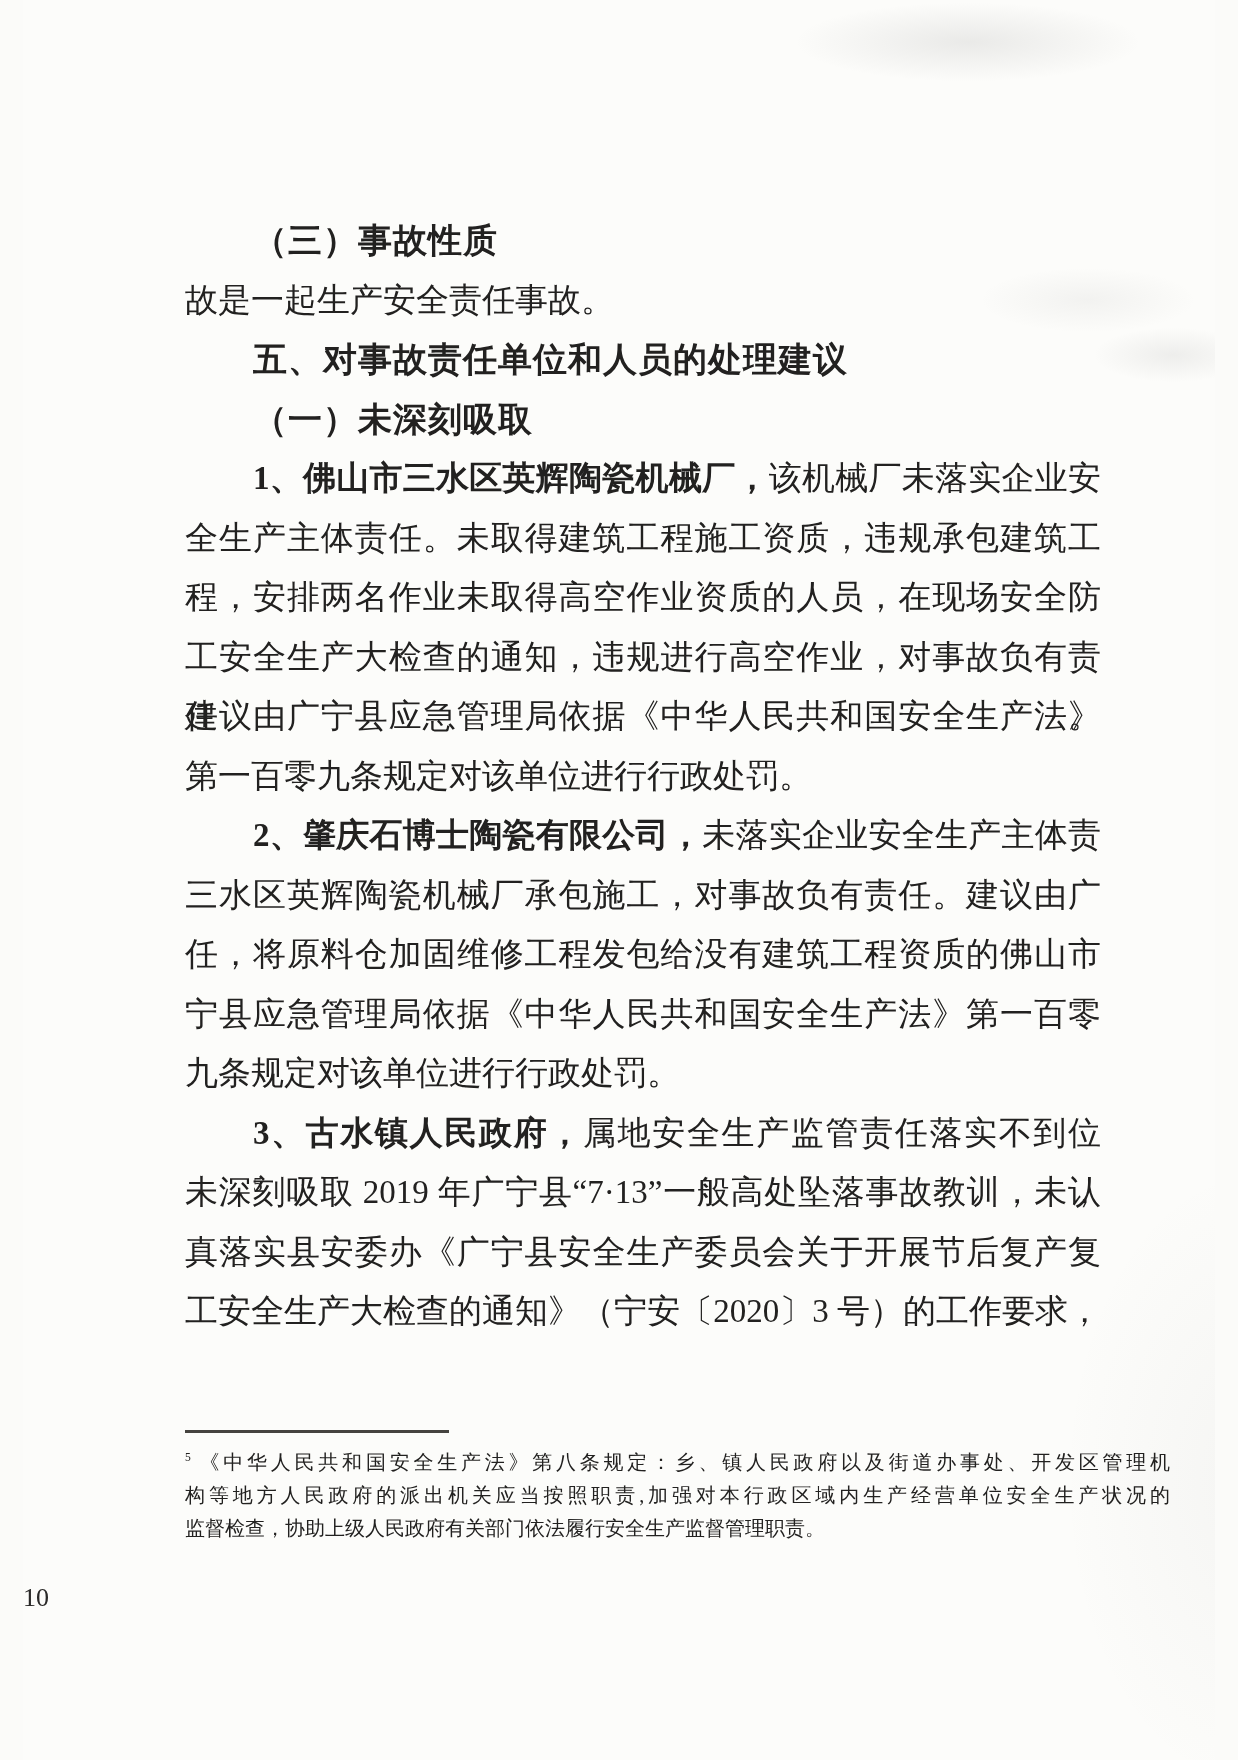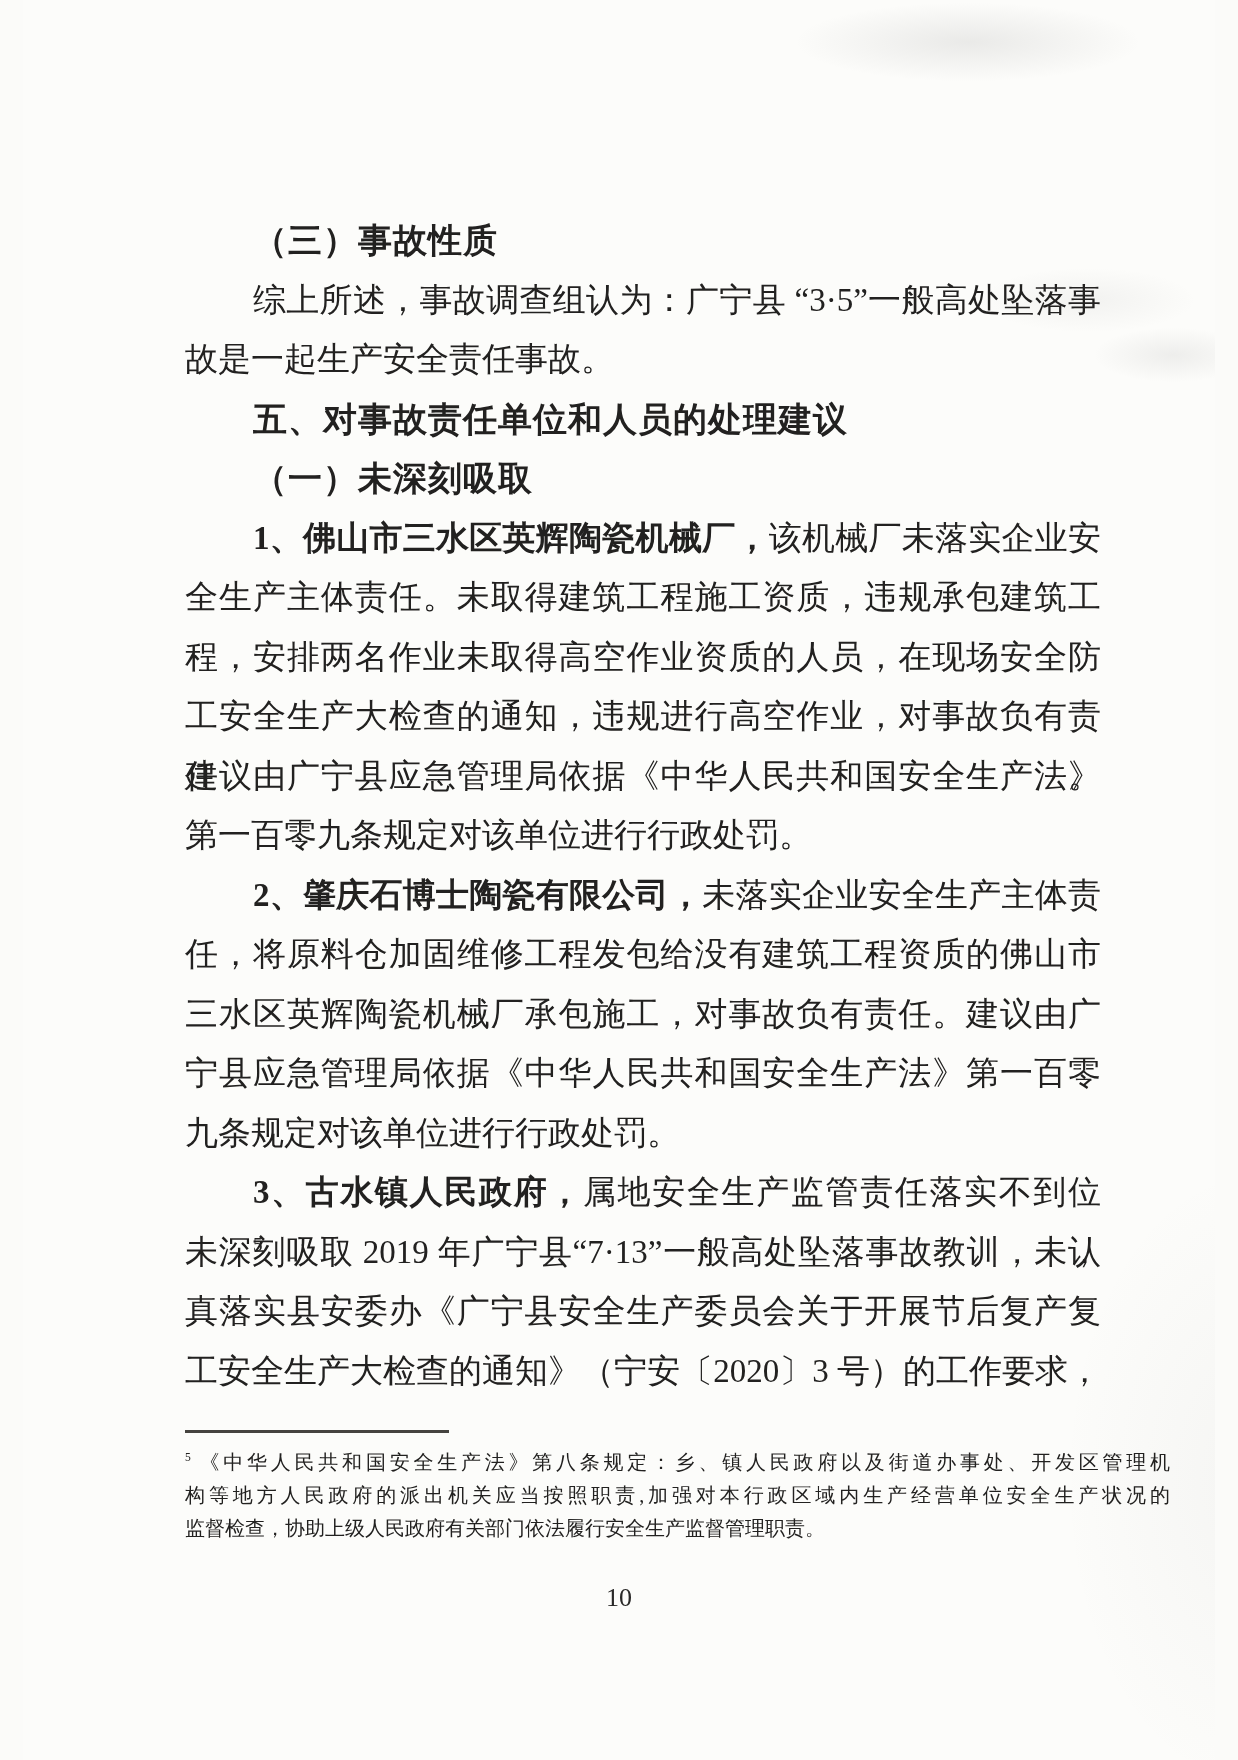--- a/index.html
+++ b/index.html
@@ -29,45 +29,44 @@
   .b { font-weight:700; }
   .sup { font-size:58%; vertical-align:super; line-height:0; }
   .fn-sep {
     position:absolute; left:162px; top:1430px;
     width:264px; height:3px; background:#45433f;
   }
   .footnote { position:absolute; left:162px; top:1446px; width:985px; }
   .fline { height:33px; line-height:33px; font-size:20px; }
   .pageno {
     position:absolute; left:0; top:1583px; width:100%;
-    text-align:center; font-size:26px; color:#2a2928;
+    text-align:left; font-size:26px; color:#2a2928;
   }
 </style>
 </head>
 <body>
 
 <div class="page">
 
   <div class="content">
     <div class="line h ind"><span>（三）事故性质</span></div>
-    <div class="line ind jl"><span>综上所述，事故调查组认为：广宁县 “3·5”一般高处坠落事</span></div>
     <div class="line"><span>故是一起生产安全责任事故。</span></div>
     <div class="line h ind"><span>五、对事故责任单位和人员的处理建议</span></div>
     <div class="line h ind"><span>（一）未深刻吸取</span></div>
 
     <div class="line ind jl"><span class="b">1、佛山市三水区英辉陶瓷机械厂，</span><span>该机械厂未落实企业安</span></div>
     <div class="line jl"><span>全生产主体责任。未取得建筑工程施工资质，违规承包建筑工</span></div>
     <div class="line jl"><span>程，安排两名作业未取得高空作业资质的人员，在现场安全防</span></div>
     <div class="line jl"><span>工安全生产大检查的通知，违规进行高空作业，对事故负有责任。</span></div>
     <div class="line jl"><span>建议由广宁县应急管理局依据《中华人民共和国安全生产法》</span></div>
     <div class="line"><span>第一百零九条规定对该单位进行行政处罚。</span></div>
 
     <div class="line ind jl"><span class="b">2、肇庆石博士陶瓷有限公司，</span><span>未落实企业安全生产主体责</span></div>
+    <div class="line jl"><span>三水区英辉陶瓷机械厂承包施工，对事故负有责任。建议由广</span></div>
     <div class="line jl"><span>任，将原料仓加固维修工程发包给没有建筑工程资质的佛山市</span></div>
-    <div class="line jl"><span>三水区英辉陶瓷机械厂承包施工，对事故负有责任。建议由广</span></div>
     <div class="line jl"><span>宁县应急管理局依据《中华人民共和国安全生产法》第一百零</span></div>
     <div class="line"><span>九条规定对该单位进行行政处罚。</span></div>
 
     <div class="line ind jl"><span class="b">3、古水镇人民政府，</span><span>属地安全生产监管责任落实不到位</span><sup class="sup">5</sup><span>，</span></div>
     <div class="line jl"><span>未深刻吸取 2019 年广宁县“7·13”一般高处坠落事故教训，未认</span></div>
     <div class="line jl"><span>真落实县安委办《广宁县安全生产委员会关于开展节后复产复</span></div>
     <div class="line jl"><span>工安全生产大检查的通知》（宁安〔2020〕3 号）的工作要求，</span></div>
   </div>
 
   <div class="fn-sep"></div>

